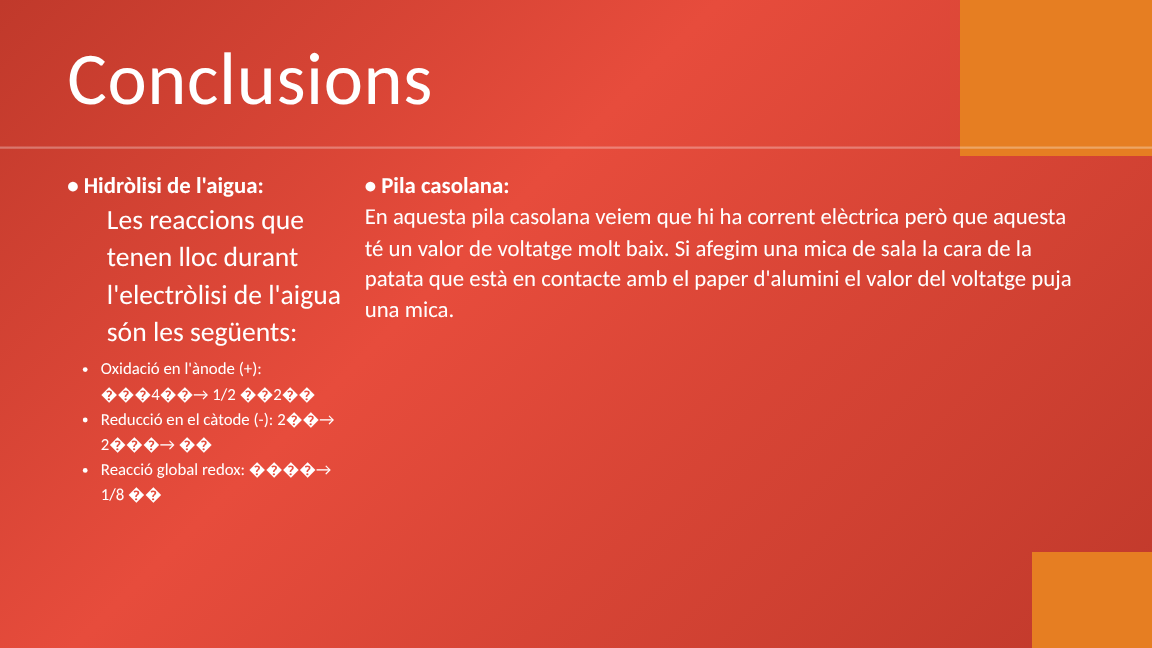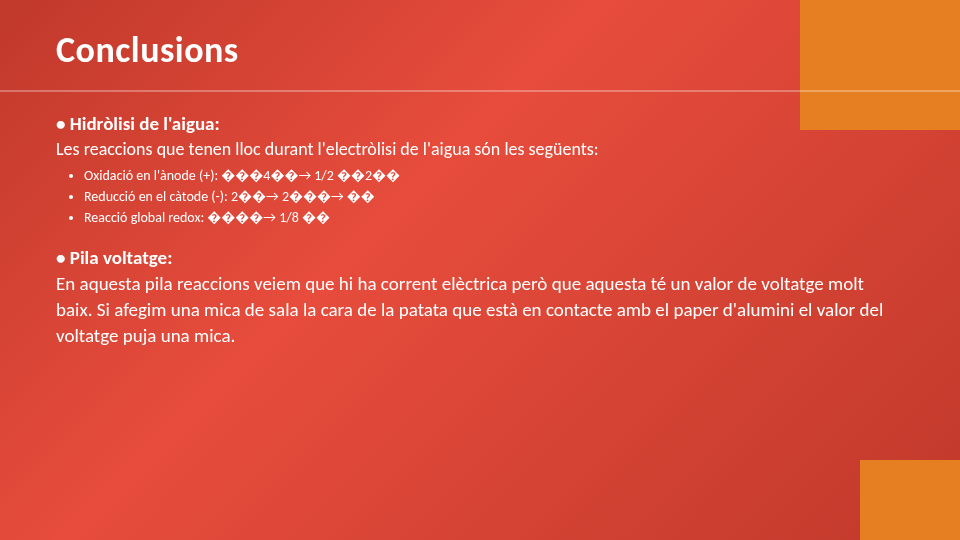--- a/index.html
+++ b/index.html
@@ -45,48 +45,49 @@
 
     .header-section {
       position: relative;
       z-index: 2;
       padding: 28px 56px 18px 56px;
       border-bottom: 2px solid rgba(255,255,255,0.3);
       margin-bottom: 10px;
     }
 
     .slide-title {
-      font-size: 36px;
-      font-weight: 700;
+      font-size: 62px;
+      font-weight: 400;
       color: #ffffff;
       letter-spacing: 0.5px;
     }
 
     .content-section {
       position: relative;
       z-index: 2;
       padding: 10px 56px 10px 56px;
       flex: 1;
       display: flex;
-      flex-direction: column;
+      flex-direction: row;
       gap: 8px;
     }
 
     .section-heading {
       font-size: 19px;
       font-weight: 700;
       color: #ffffff;
       margin-bottom: 2px;
     }
 
     .section-text {
-      font-size: 18px;
+      font-size: 23px;
       color: #ffffff;
       line-height: 1.35;
       margin-bottom: 4px;
+      margin-left: 33px;
     }
 
     .sub-list {
       list-style: disc;
       padding-left: 28px;
       margin-bottom: 6px;
     }
 
     .sub-list li {
       font-size: 14px;
@@ -124,19 +125,19 @@
       <p class="section-text">Les reaccions que tenen lloc durant l'electròlisi de l'aigua són les següents:</p>
       <ul class="sub-list">
         <li>Oxidació en l'ànode (+): ���4��→ 1/2 ��2��</li>
         <li>Reducció en el càtode (-): 2��→ 2���→ ��</li>
         <li>Reacció global redox: ����→ 1/8 ��</li>
       </ul>
     </div>
 
     <div class="section-block">
       <p class="section-heading">
-        • <span>Pila voltatge:</span>
+        • <span>Pila casolana:</span>
       </p>
-      <p class="pila-text">En aquesta pila reaccions veiem que hi ha corrent elèctrica però que aquesta té un valor de voltatge molt baix. Si afegim una mica de sala la cara de la patata que està en contacte amb el paper d'alumini el valor del voltatge puja una mica.</p>
+      <p class="pila-text">En aquesta pila casolana veiem que hi ha corrent elèctrica però que aquesta té un valor de voltatge molt baix. Si afegim una mica de sala la cara de la patata que està en contacte amb el paper d'alumini el valor del voltatge puja una mica.</p>
     </div>
 
   </div>
 </div>
 
 </body></html>

